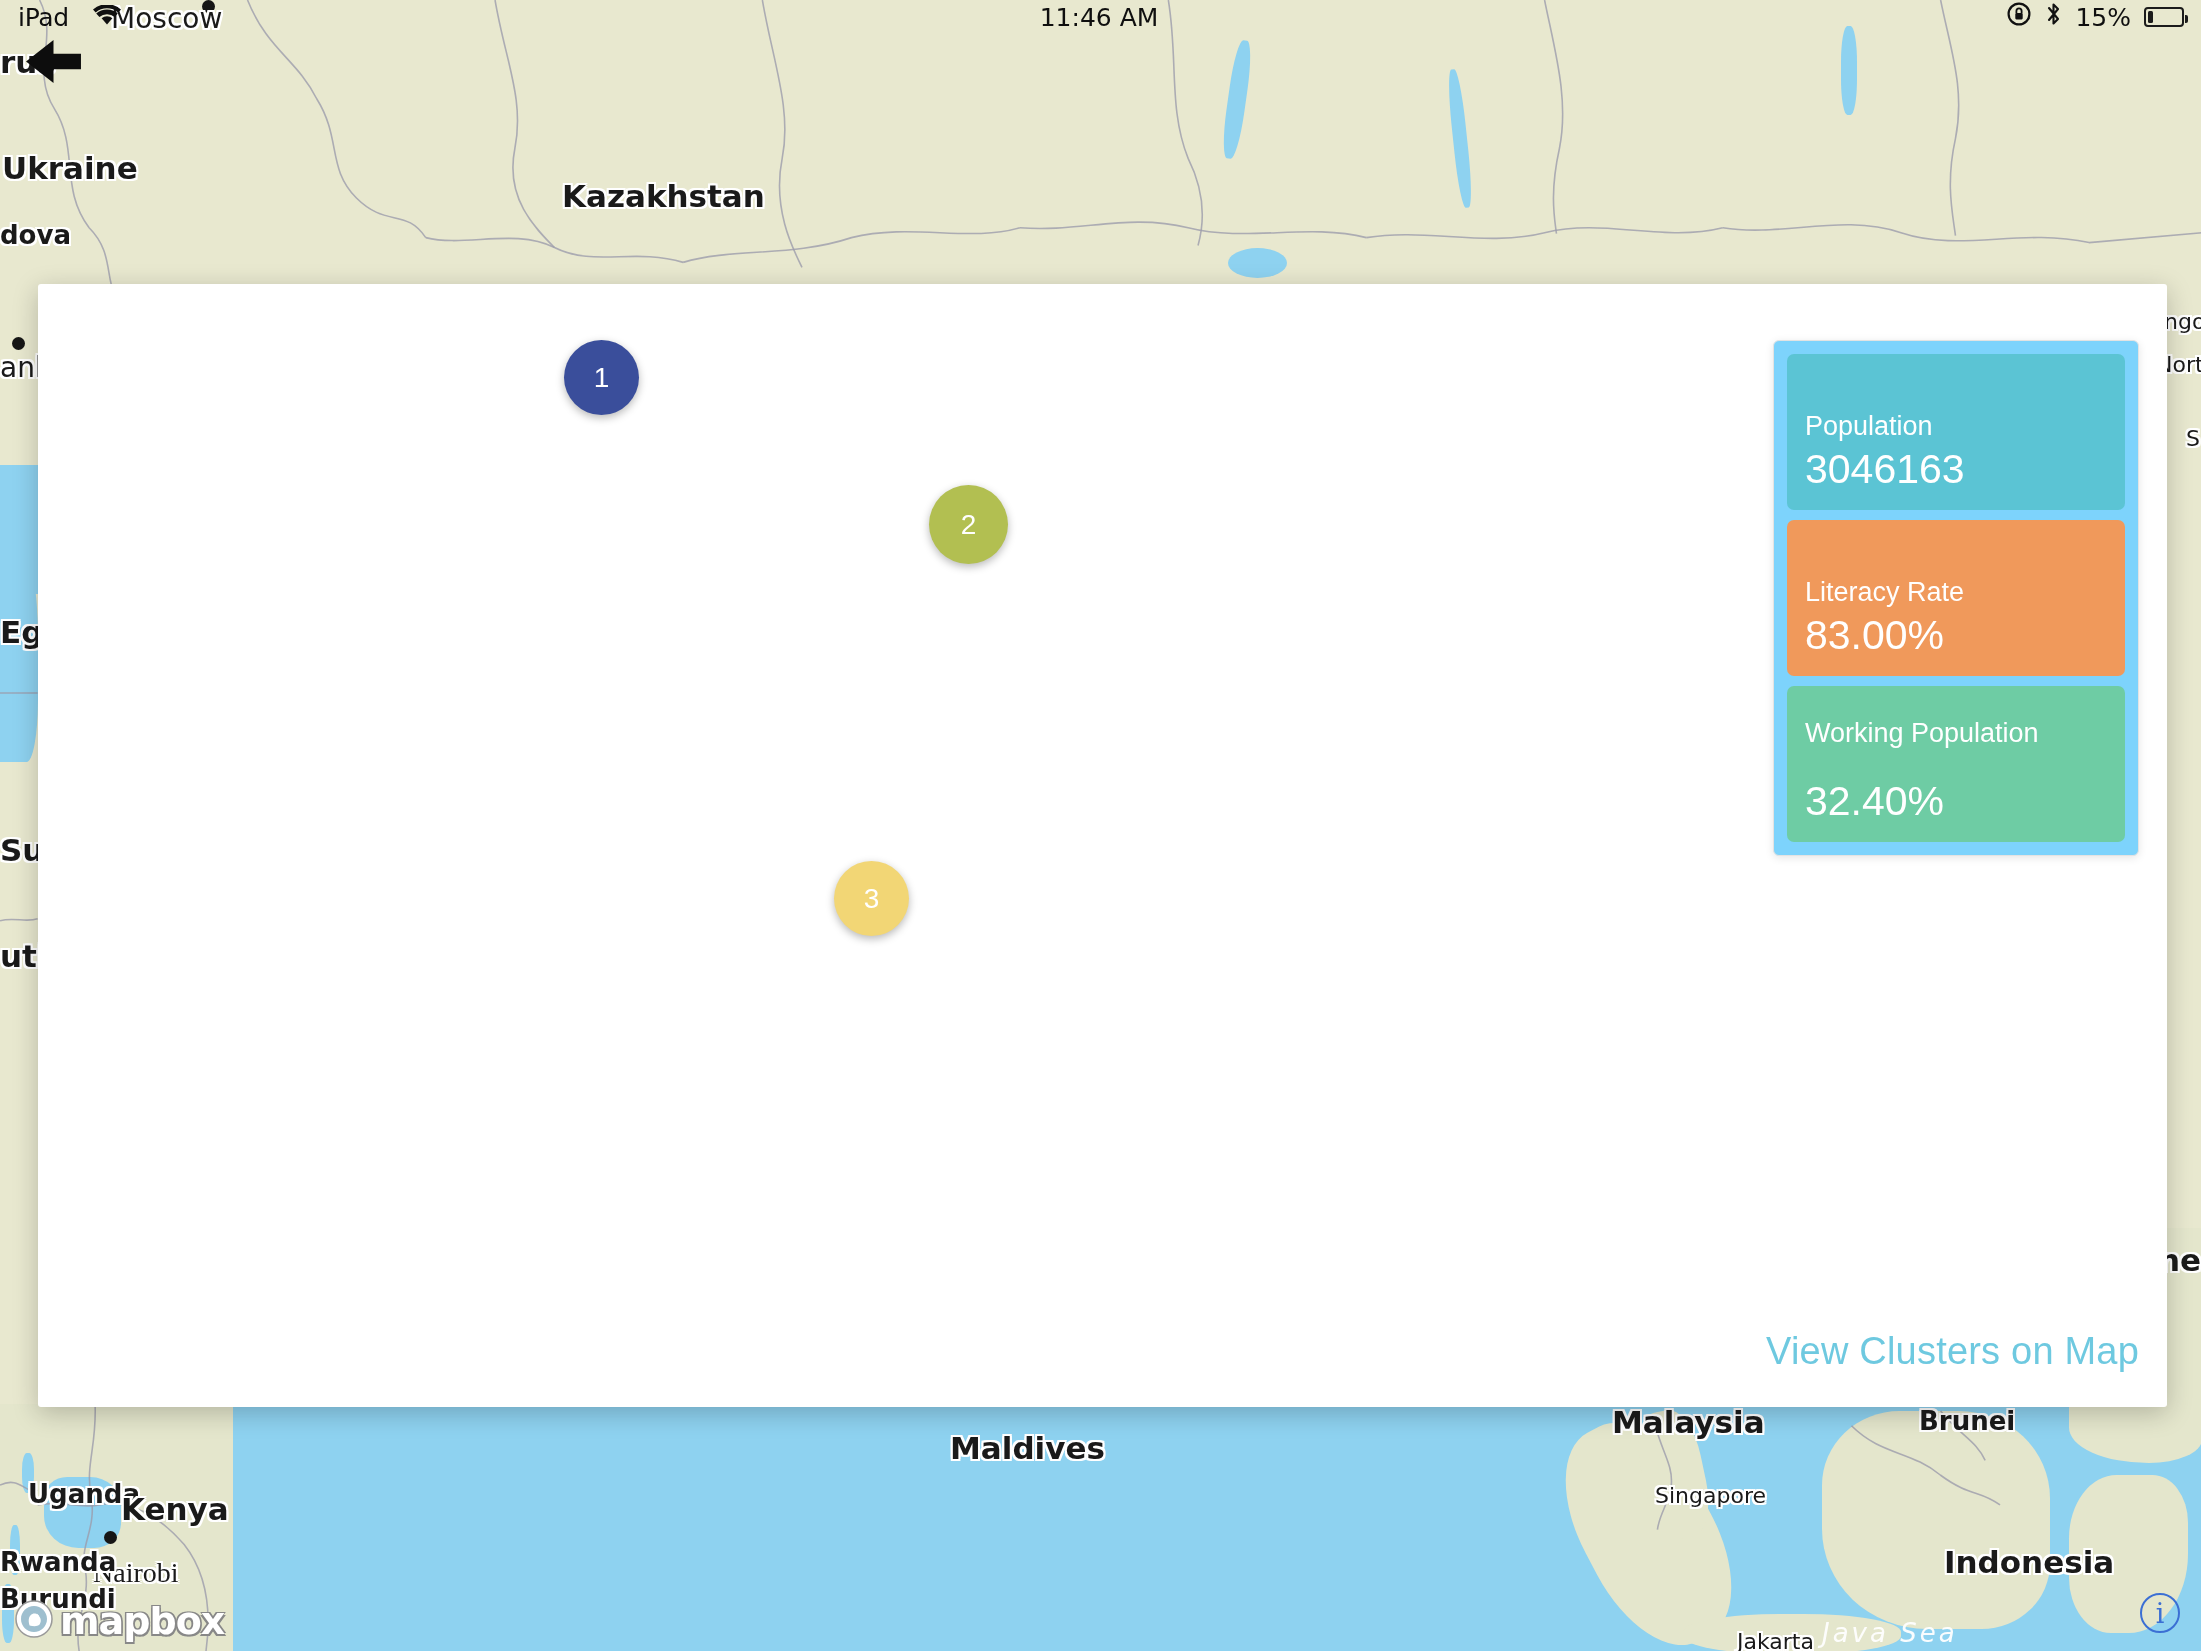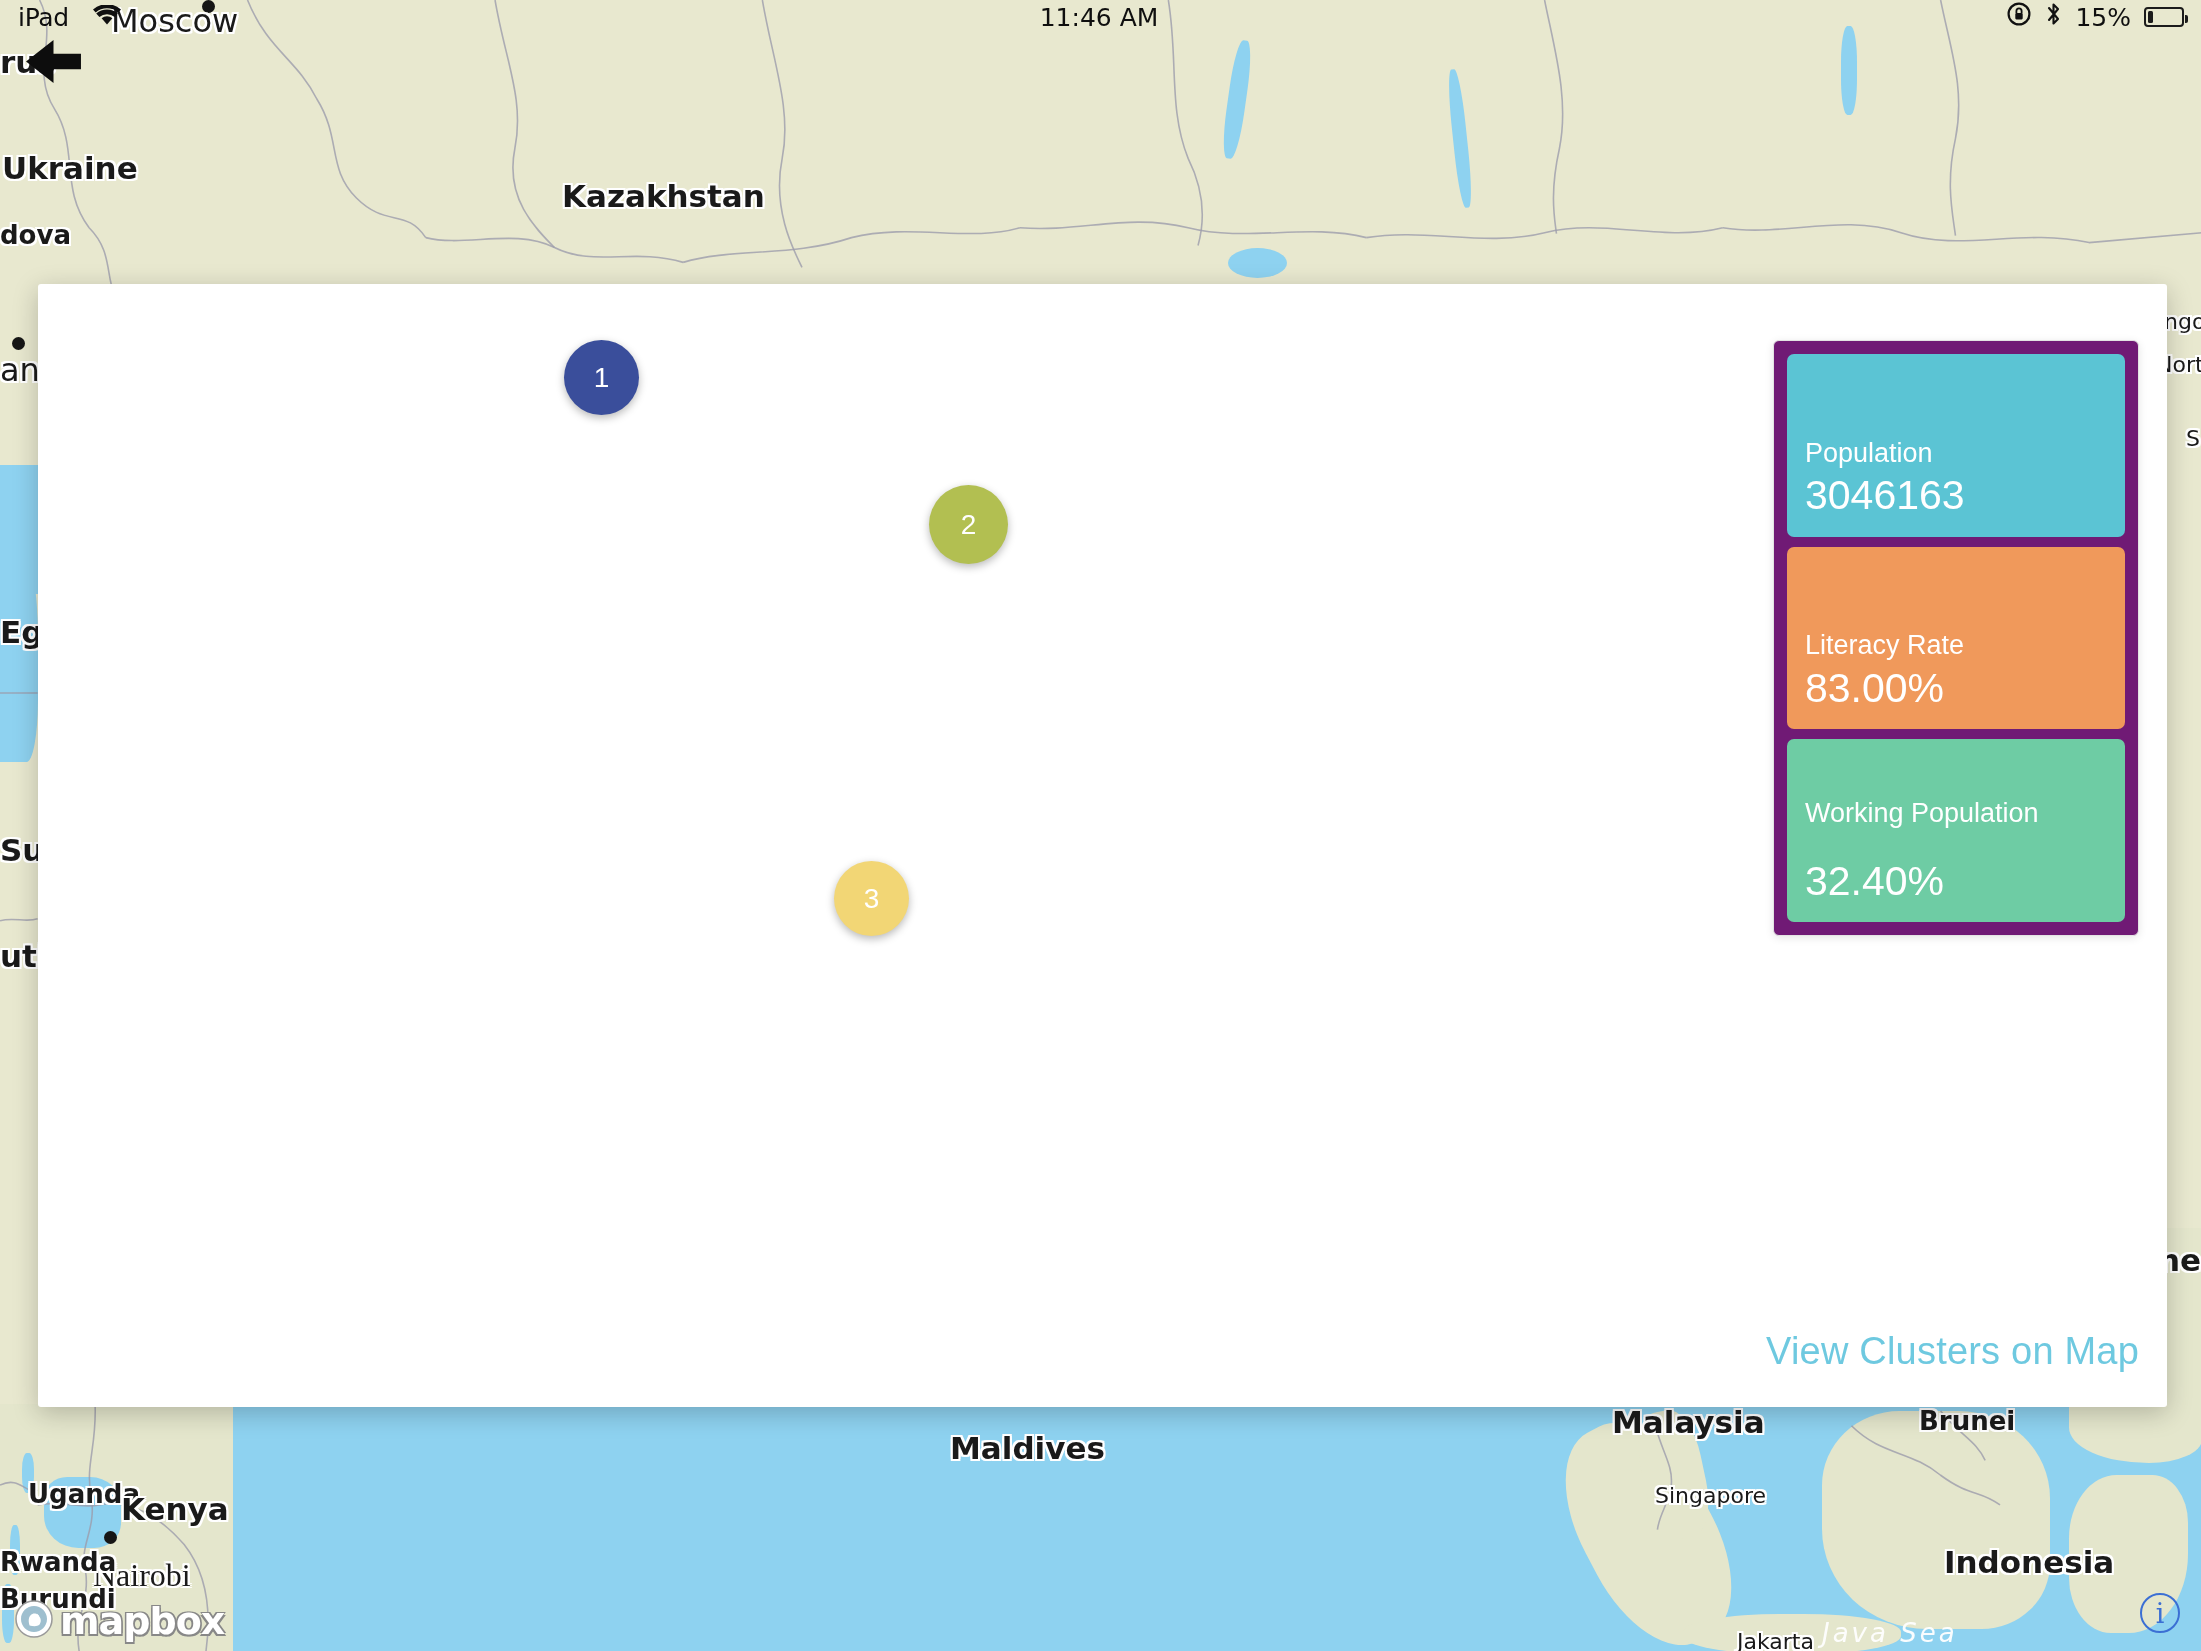--- a/index.html
+++ b/index.html
@@ -90,21 +90,21 @@
     color: #1a1a1a;
     font-family: "DejaVu Sans", sans-serif;
     font-weight: 700;
     white-space: nowrap;
     text-shadow:
       -2px -2px 0 #fff, 2px -2px 0 #fff, -2px 2px 0 #fff, 2px 2px 0 #fff,
       -2px 0 0 #fff, 2px 0 0 #fff, 0 -2px 0 #fff, 0 2px 0 #fff;
   }
   .map-label.country { font-size: 31px; }
   .map-label.country-sm { font-size: 26px; }
-  .map-label.city { font-size: 32px; font-weight: 400; }
+  .map-label.city { font-size: 28px; font-weight: 400; }
   .map-label.city-sm { font-size: 22px; font-weight: 400; }
   .map-label.sea {
     color: #ffffff; font-weight: 400; font-style: italic; font-size: 26px;
     letter-spacing: 3px; text-shadow: none; opacity: .95;
   }
   .city-dot {
     position: absolute; width: 13px; height: 13px; border-radius: 50%;
     background: #161616;
   }
 
@@ -184,22 +184,22 @@
     display: flex; align-items: center; justify-content: center;
     color: #ffffff; font-size: 28px; font-weight: 400;
     box-shadow: 0 3px 9px rgba(0,0,0,.28);
     cursor: pointer;
     font-family: "Liberation Sans", sans-serif;
   }
 
   
   .stats-panel {
     position: absolute; right: 28px; top: 56px;
-    width: 366px; height: 596px;
-    background: #701a75;
+    width: 366px; height: 516px;
+    background: #7dd3fc;
     border: 1.4px solid #e3e3e3;
     border-radius: 6px;
     box-shadow: 0 2px 8px rgba(0,0,0,.10);
     padding: 13px;
     display: flex; flex-direction: column; gap: 10px;
   }
   .stat-card {
     flex: 1 1 0;
     border-radius: 7px;
     padding: 0 18px;

